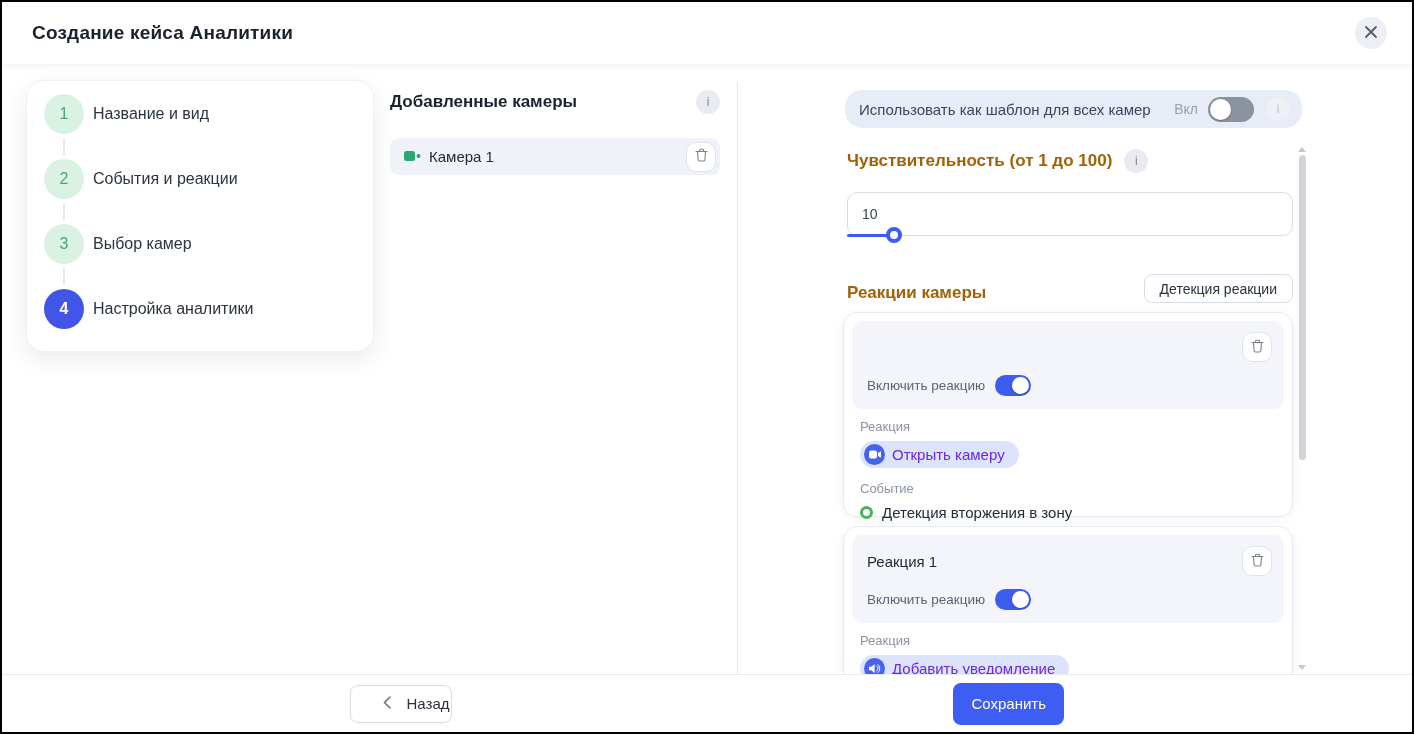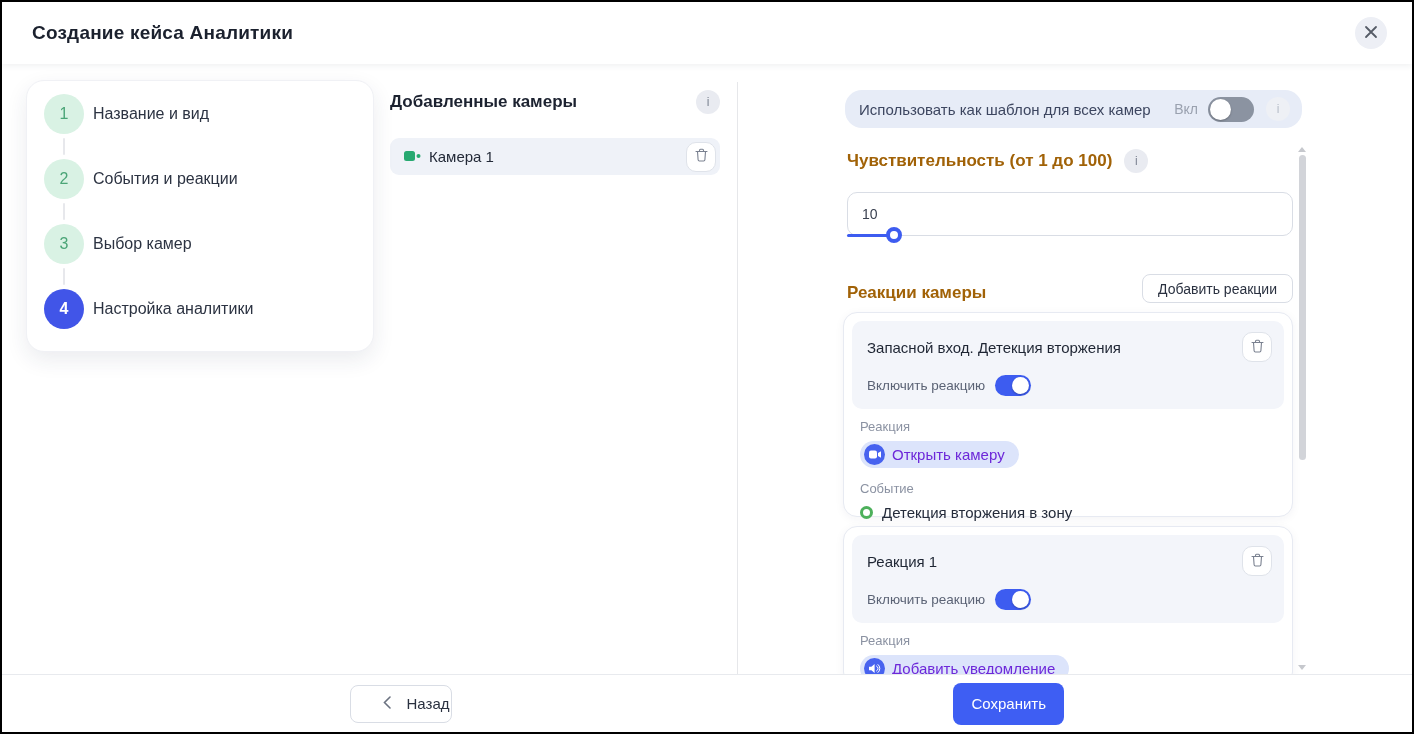--- a/index.html
+++ b/index.html
@@ -177,27 +177,26 @@
     <i class="info-icon">i</i>
   </div>
   <div class="sens-input-wrap">
     <input class="sens-input" type="text" value="10" style="">
     <div class="slider-track"></div>
     <div class="slider-knob"></div>
   </div>
 
   <div class="react-head">
     <span class="sec-title">Реакции камеры</span>
-    <button class="add-react-btn">Добавить реакции</button>
+    <button class="add-react-btn">Детекция реакции</button>
   </div>
 
   <div class="react-card c1">
     <div class="rc-inner">
       <div class="rc-title-row">
-        <div class="rc-title">Запасной вход. Детекция вторжения</div>
         <button class="icon-btn">
           <span>
             <svg width="13" height="14" viewBox="0 0 13 14">
                 <path d="M1 3.5 h11 M4.5 3.5 v-1.2 a1 1 0 0 1 1-1 h2 a1 1 0 0 1 1 1 v1.2 M2.5 3.5 l.6 8.3 a1.3 1.3 0 0 0 1.3 1.2 h4.2 a1.3 1.3 0 0 0 1.3-1.2 l.6-8.3" fill="none" stroke="#7a8190" stroke-width="1.1" stroke-linecap="round"></path>
               </svg>
           </span>
         </button>
       </div>
       <div class="rc-toggle-row">
         <span class="rc-toggle-label">Включить реакцию</span>

